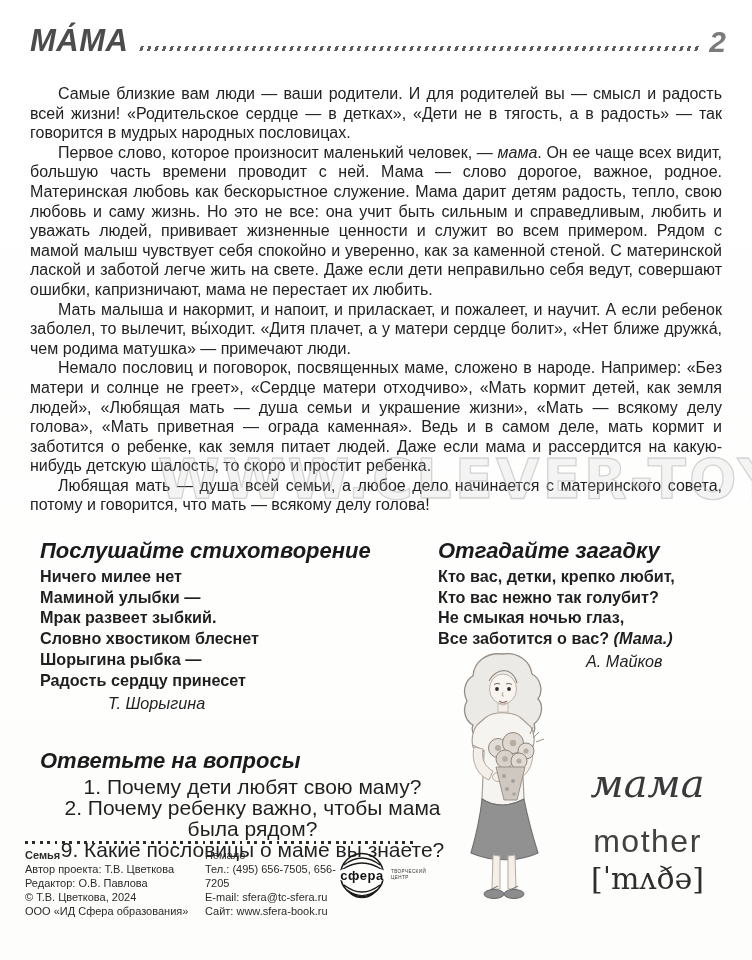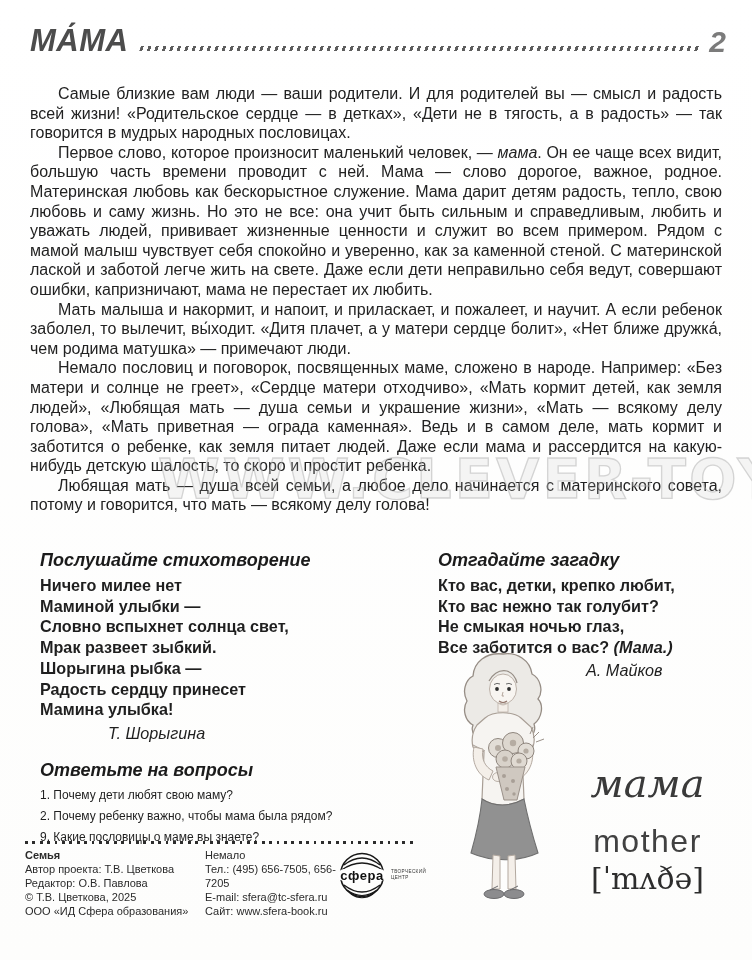--- a/index.html
+++ b/index.html
@@ -30,29 +30,29 @@
   
   .watermark { position:absolute; left:158px; top:446px; z-index:3; pointer-events:none;
     font-family:"DejaVu Sans", sans-serif; font-weight:bold; font-size:56px; letter-spacing:3px;
     white-space:nowrap; color:rgba(195,195,195,0.16);
     -webkit-text-stroke:1.3px rgba(175,175,175,0.5); }
 
   
   .columns { position:absolute; left:40px; top:537px; width:702px; display:flex; z-index:2; }
   .poem-col { width:398px; }
   .riddle-col { width:250px; }
-  .section-heading { font-weight:bold; font-style:italic; font-size:18px; line-height:22px;
-    margin:12px 0 4px 0; color:#1b1b1b; }
+  .section-heading { font-weight:bold; font-style:italic; font-size:22px; line-height:22px;
+    margin:3px 0 4px 0; color:#1b1b1b; }
   .verse-line { font-size:16.2px; line-height:20.7px;font-weight:bold; }
   .poem-author { font-style:italic; font-size:16.2px; margin:4px 0 0 68px; }
   .riddle-author { font-style:italic; font-size:16.2px; margin:3px 0 0 148px; }
 
   
   .questions { position:absolute; left:40px; top:747px; width:425px; z-index:2; }
-  .question-line { font-size:12px; line-height:21px; }
+  .question-line { font-size:21px; line-height:21px;text-align:center; }
 
   
   .illustration { position:absolute; left:440px; top:648px; z-index:1; }
 
   
   .vocab { position:absolute; left:570px; top:760px; width:155px; text-align:center; z-index:2; }
   .vocab-ru { font-family:"DejaVu Serif", serif; font-style:italic; font-size:40px; line-height:46px; color:#3a3a3a; }
   .vocab-en { font-size:32px; line-height:38px; margin-top:16px; letter-spacing:1.5px; color:#414141; }
   .vocab-tr { font-family:"DejaVu Serif", serif; font-size:30px; line-height:38px; color:#2d2d2d; }
 
@@ -86,25 +86,24 @@
     </div>
 
   <div class="watermark">WWW.CLEVER-TOY.RU</div>
 
   <div class="columns">
     <div class="poem-col">
       <p class="section-heading">Послушайте стихотворение</p>
       <div>
           <div class="verse-line">Ничего милее нет</div>
           <div class="verse-line">Маминой улыбки —</div>
-          <div class="verse-line">Словно вспыхнет солнца свет,</div>
           <div class="verse-line">Мрак развеет зыбкий.</div>
+          <div class="verse-line">Словно хвостиком блеснет</div>
           <div class="verse-line">Шорыгина рыбка —</div>
           <div class="verse-line">Радость сердцу принесет</div>
-          <div class="verse-line">Мамина улыбка!</div>
         </div>
       <div class="poem-author">Т. Шорыгина</div>
     </div>
     <div class="riddle-col">
       <p class="section-heading">Отгадайте загадку</p>
       <div>
           <div class="verse-line"><span>Кто вас, детки, крепко любит,</span></div>
           <div class="verse-line"><span>Кто вас нежно так голубит?</span></div>
           <div class="verse-line"><span>Не смыкая ночью глаз,</span></div>
           <div class="verse-line"><span>Все заботится о вас? </span><span class="it">(Мама.)</span></div>
@@ -186,21 +185,21 @@
   </div>
 
   <div class="footer">
     <div class="footer-rule"></div>
     <div class="footer-cols">
       <div class="f-col1">
         <div class="f-head">Семья</div>
         <div>
             <div class="f-line">Автор проекта: Т.В. Цветкова</div>
             <div class="f-line">Редактор: О.В. Павлова</div>
-            <div class="f-line">© Т.В. Цветкова, 2025</div>
+            <div class="f-line">© Т.В. Цветкова, 2024</div>
             <div class="f-line">ООО «ИД Сфера образования»</div>
           </div>
       </div>
       <div class="f-col2">
         <div>
             <div class="f-line">Немало</div>
             <div class="f-line">Тел.: (495) 656-7505, 656-7205</div>
             <div class="f-line">E-mail: sfera@tc-sfera.ru</div>
             <div class="f-line">Сайт: www.sfera-book.ru</div>
           </div>

